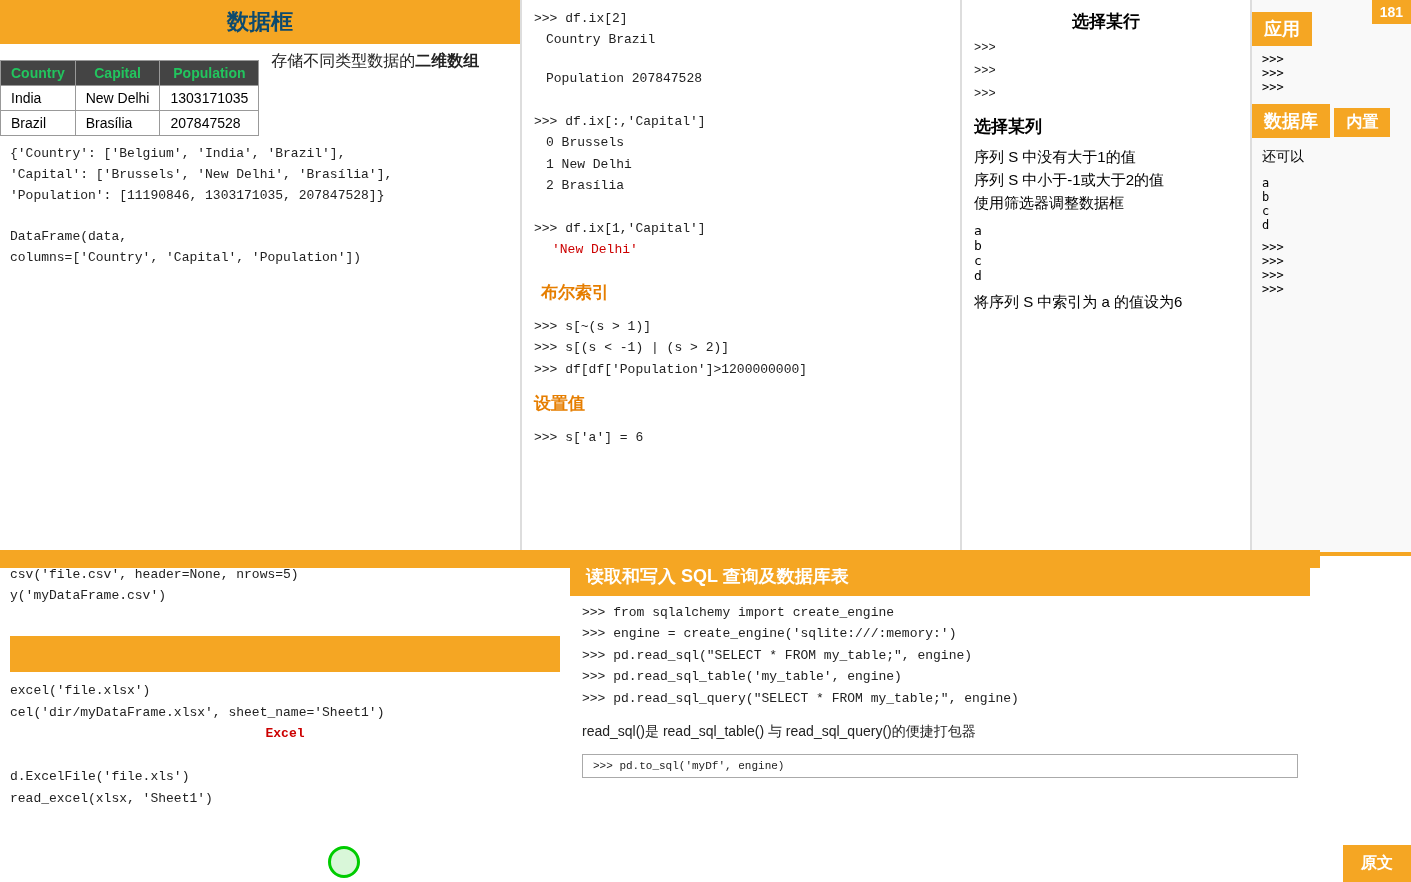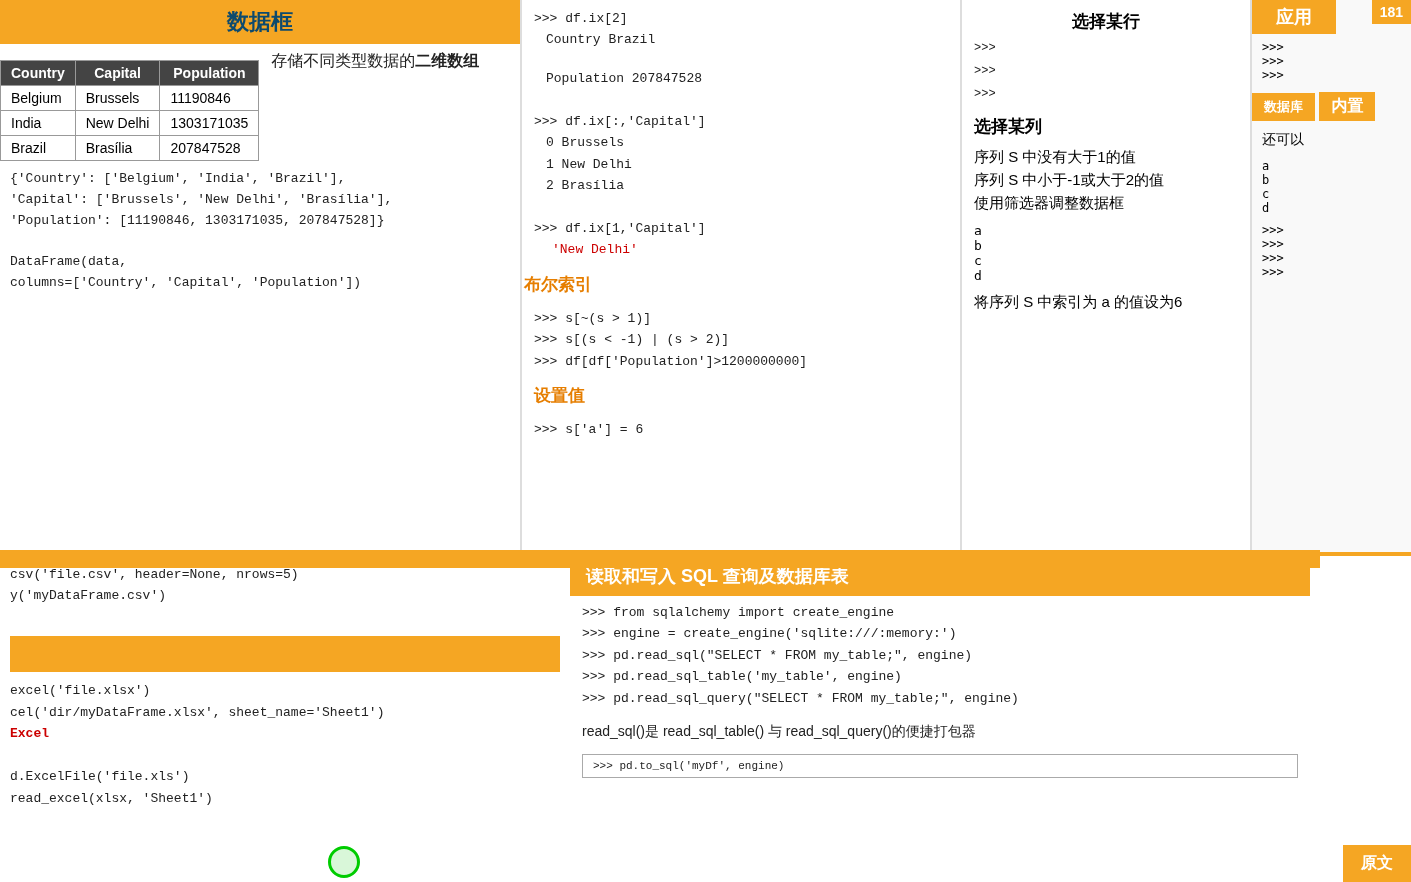--- a/index.html
+++ b/index.html
@@ -22,21 +22,21 @@
       text-align: center;
     }
 
     .dataframe-table {
       border-collapse: collapse;
       margin: 10px 0 0 0;
       font-size: 14px;
     }
     .dataframe-table th {
       background: #444;
-      color: #ffffff;
+      color: #22c55e;
       border: 1px solid #999;
       padding: 4px 10px;
       font-weight: bold;
     }
     .dataframe-table td {
       border: 1px solid #999;
       padding: 4px 10px;
       background: #fff;
     }
 
@@ -218,25 +218,20 @@
     <div class="table-wrapper">
       <table class="dataframe-table">
         <thead>
           <tr>
             <th>Country</th>
             <th>Capital</th>
             <th>Population</th>
           </tr>
         </thead>
         <tbody>
-          <tr>
-            <td>Belgium</td>
-            <td>Brussels</td>
-            <td>11190846</td>
-          </tr>
           <tr>
             <td>India</td>
             <td>New Delhi</td>
             <td>1303171035</td>
           </tr>
           <tr>
             <td>Brazil</td>
             <td>Brasília</td>
             <td>207847528</td>
           </tr>
@@ -263,21 +258,21 @@
       <div style="padding-left:12px;margin-top:17px;">Population  207847528</div>
       <div>&nbsp;</div>
       <div>&gt;&gt;&gt; df.ix[:,'Capital']</div>
       <div style="padding-left:12px;">0      Brussels</div>
       <div style="padding-left:12px;">1    New Delhi</div>
       <div style="padding-left:12px;">2      Brasília</div>
       <div>&nbsp;</div>
       <div>&gt;&gt;&gt; df.ix[1,'Capital']</div>
       <div style="padding-left:18px; color:#c00;">'New Delhi'</div>
     </div>
-    <div style="padding: 4px 2px;">
+    <div style="padding: 4px 19px; margin-top: 8px;">
       <span style="color:#e67e00; font-size:17px; font-weight:bold;">布尔索引</span>
     </div>
     <div class="code-area">
       <div>&gt;&gt;&gt; s[~(s &gt; 1)]</div>
       <div>&gt;&gt;&gt; s[(s &lt; -1) | (s &gt; 2)]</div>
       <div>&gt;&gt;&gt; df[df['Population']&gt;1200000000]</div>
     </div>
     <div style="padding: 4px 12px;">
       <span style="color:#e67e00; font-size:17px; font-weight:bold;">设置值</span>
     </div>
@@ -313,28 +308,28 @@
         </div>
       </div>
 
       <div style="font-size:15px; margin-top:10px;">将序列 S 中索引为 a 的值设为6</div>
     </div>
   </div>
 
   <div class="top-far-right">
     <div style="position:relative;">
       <div class="counter-badge">181</div>
-      <div style="background:#f5a623; color:#fff; font-size:18px; font-weight:bold; padding:5px 24px; margin-top:0; display:inline-block;">应用</div>
+      <div style="background:#f5a623; color:#fff; font-size:18px; font-weight:bold; padding:5px 12px; margin-top:12px; display:inline-block;">应用</div>
     </div>
     <div style="padding: 6px 10px; font-family:monospace; font-size:12px;">
       <div>&gt;&gt;&gt;</div>
       <div>&gt;&gt;&gt;</div>
       <div>&gt;&gt;&gt;</div>
     </div>
-    <div style="background:#f5a623; color:#fff; font-size:13px; font-weight:bold; padding:5px 12px; margin:4px 0; display:inline-block;">数据库</div>
+    <div style="background:#f5a623; color:#fff; font-size:18px; font-weight:bold; padding:5px 12px; margin:4px 0; display:inline-block;">数据库</div>
     <div style="background:#f5a623; color:#fff; font-size:16px; font-weight:bold; padding:4px 12px; margin:4px 0; display:inline-block;">内置</div>
     <div style="font-size:14px; padding:6px 10px;">还可以</div>
     <div style="padding: 4px 10px; font-family:monospace; font-size:12px;">
       <div>a</div>
       <div>b</div>
       <div>c</div>
       <div>d</div>
     </div>
     <div style="padding: 4px 10px; font-family:monospace; font-size:12px;">
       <div>&gt;&gt;&gt;</div>
@@ -350,21 +345,21 @@
 <div class="bottom-section">
 
   <div class="bottom-left">
     <div style="font-family:'Courier New',monospace; font-size:13px; line-height:1.65; color:#222;">
       <div>csv('file.csv', header=None, nrows=5)</div>
       <div>y('myDataFrame.csv')</div>
       <div>&nbsp;</div>
       <div style="background:#f5a623; color:#fff; font-size:17px; font-weight:bold; padding:4px 10px; margin:8px 0; width:100%;">&nbsp;</div>
       <div>excel('file.xlsx')</div>
       <div>cel('dir/myDataFrame.xlsx', sheet_name='Sheet1')</div>
-      <div style="color:#c00; font-weight:bold;">Excel</div>
+      <div style="color:#c00; font-weight:bold;text-align:center;">Excel</div>
       <div>&nbsp;</div>
       <div>d.ExcelFile('file.xls')</div>
       <div>read_excel(xlsx, 'Sheet1')</div>
     </div>
 
     <div class="cursor-overlay" style="left: 328px; top: 290px;"></div>
   </div>
 
   <div class="bottom-middle">
     <div class="bottom-middle-header">读取和写入 SQL 查询及数据库表</div>

